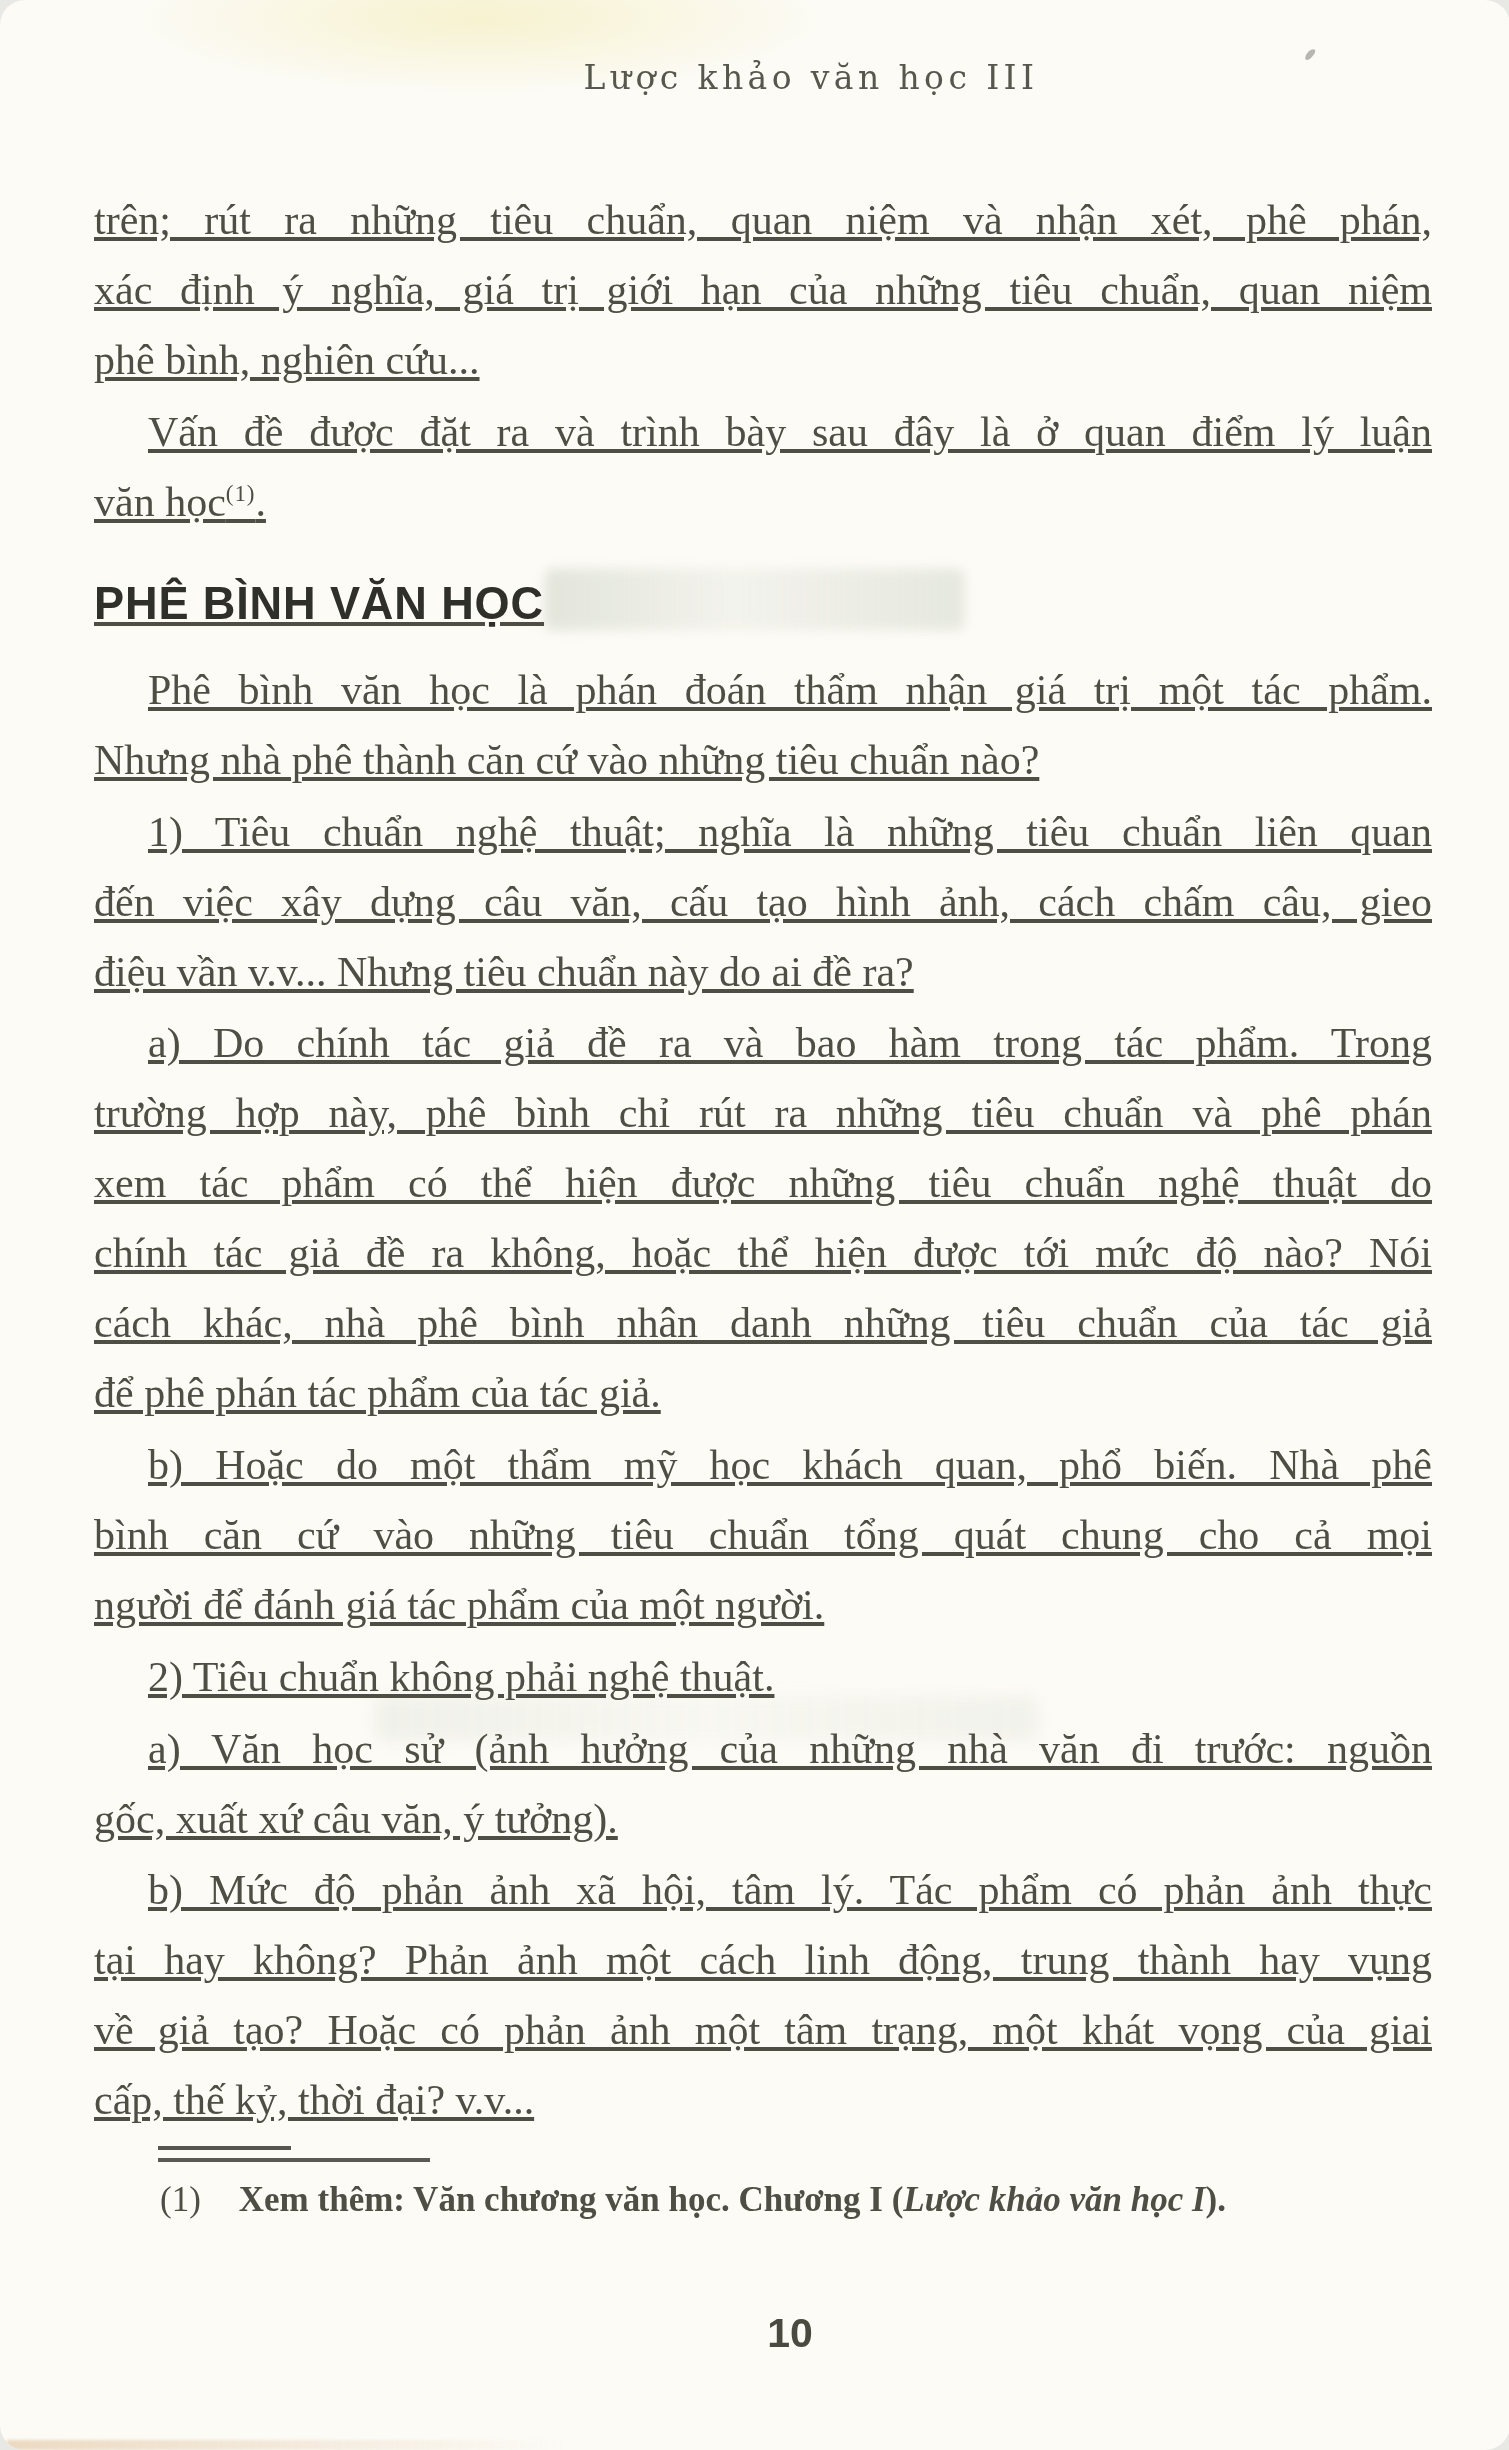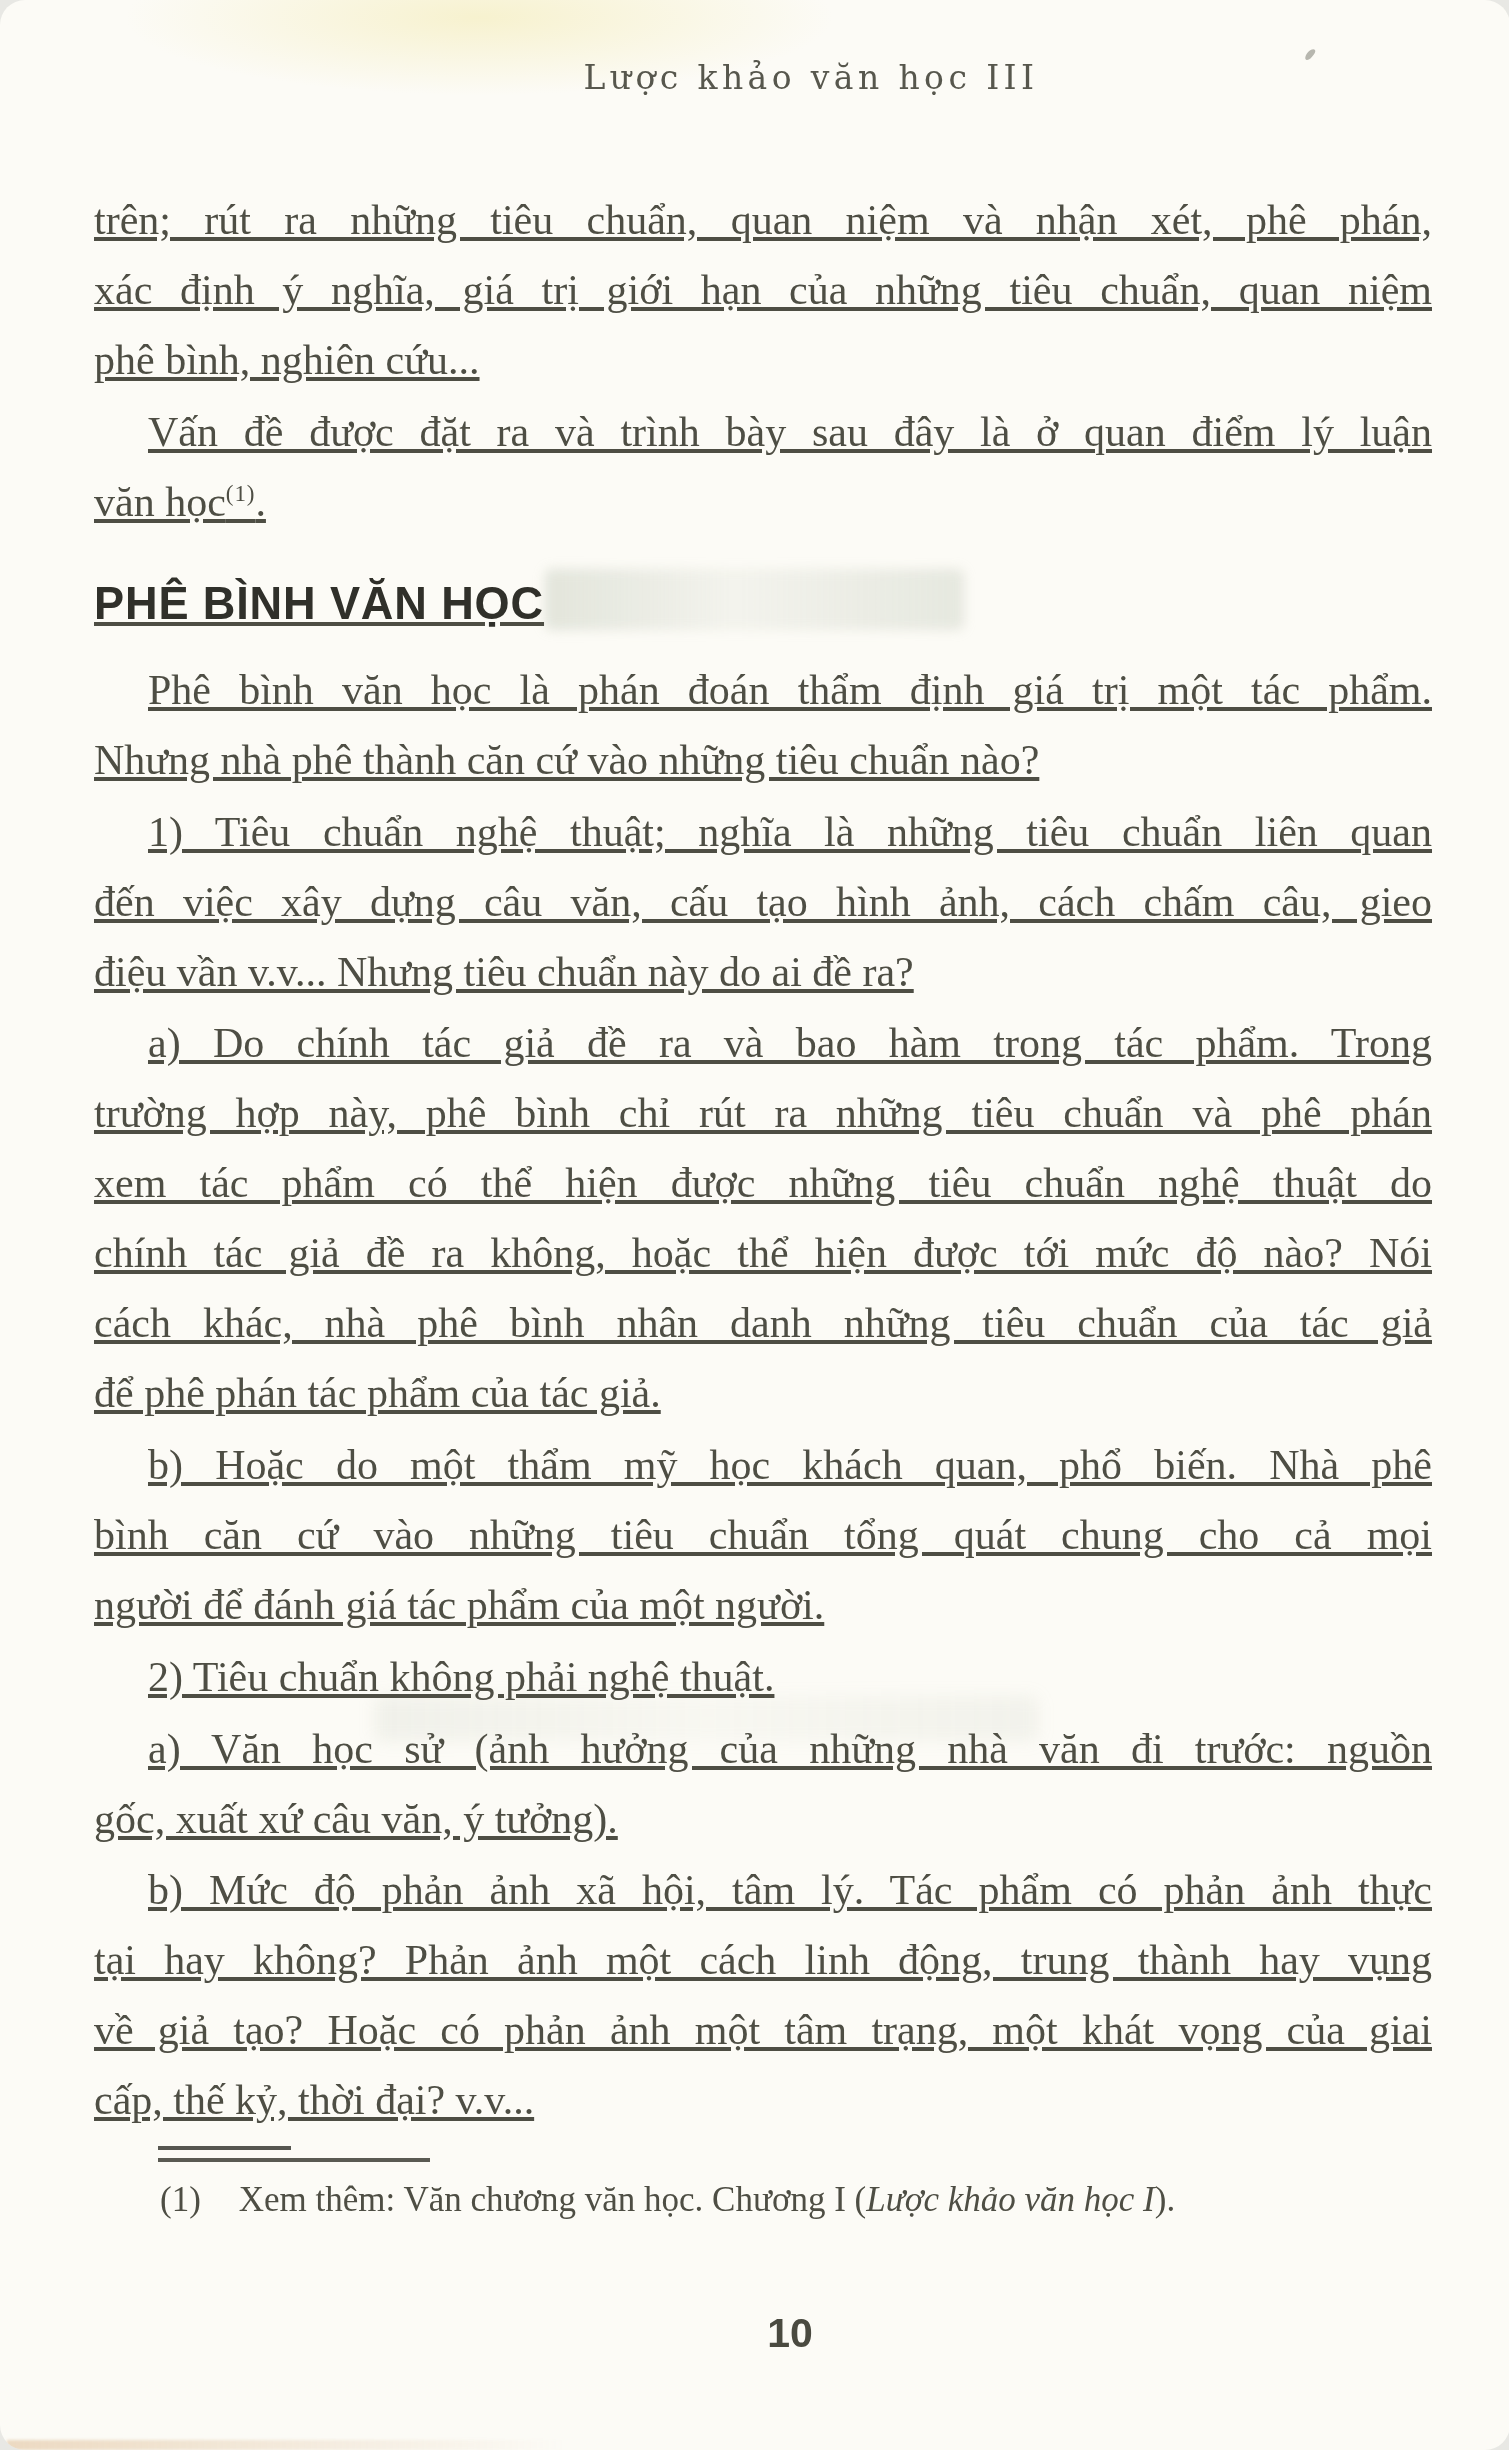--- a/index.html
+++ b/index.html
@@ -85,21 +85,21 @@
   }
   .fn-rule-short{width:133px;height:4.4px;background:#565650;margin-left:64px;}
   .fn-rule-long{width:272px;height:3.5px;background:#5a5a52;margin-left:64px;margin-top:7.8px;}
   .fn-line{
     display:flex;align-items:baseline;
     padding-left:66px;gap:38px;
     margin-top:14px;
     font-size:35px;line-height:47px;color:var(--ink);
   }
   .fn-marker{flex:0 0 auto;}
-  .fn-text{flex:1 1 auto;}
+  .fn-text{flex:1 1 auto;font-weight:bold;}
 
   .page-number{
     position:absolute;top:2310px;left:0;width:100%;
     text-align:center;
     transform:translateX(35px);
     font-family:"Liberation Sans",sans-serif;
     font-weight:700;
     font-size:41px;color:#4a4a40;
   }
 </style>
@@ -126,21 +126,21 @@
         <div class="para indent">
           <div class="line jl">Vấn đề được đặt ra và trình bày sau đây là ở quan điểm lý luận</div>
           <div class="line last">văn học<sup>(1)</sup>.</div>
         </div>
       </div>
 
     <div class="section-heading">PHÊ BÌNH VĂN HỌC</div>
 
     <div>
         <div class="para indent">
-          <div class="line jl">Phê bình văn học là phán đoán thẩm định giá trị một tác phẩm.</div>
+          <div class="line jl">Phê bình văn học là phán đoán thẩm nhận giá trị một tác phẩm.</div>
           <div class="line last">Nhưng nhà phê thành căn cứ vào những tiêu chuẩn nào?</div>
         </div>
         <div class="para indent">
           <div class="line jl">1) Tiêu chuẩn nghệ thuật; nghĩa là những tiêu chuẩn liên quan</div>
           <div class="line jl">đến việc xây dựng câu văn, cấu tạo hình ảnh, cách chấm câu, gieo</div>
           <div class="line last">điệu vần v.v... Nhưng tiêu chuẩn này do ai đề ra?</div>
         </div>
         <div class="para indent">
           <div class="line jl">a) Do chính tác giả đề ra và bao hàm trong tác phẩm. Trong</div>
           <div class="line jl">trường hợp này, phê bình chỉ rút ra những tiêu chuẩn và phê phán</div>

